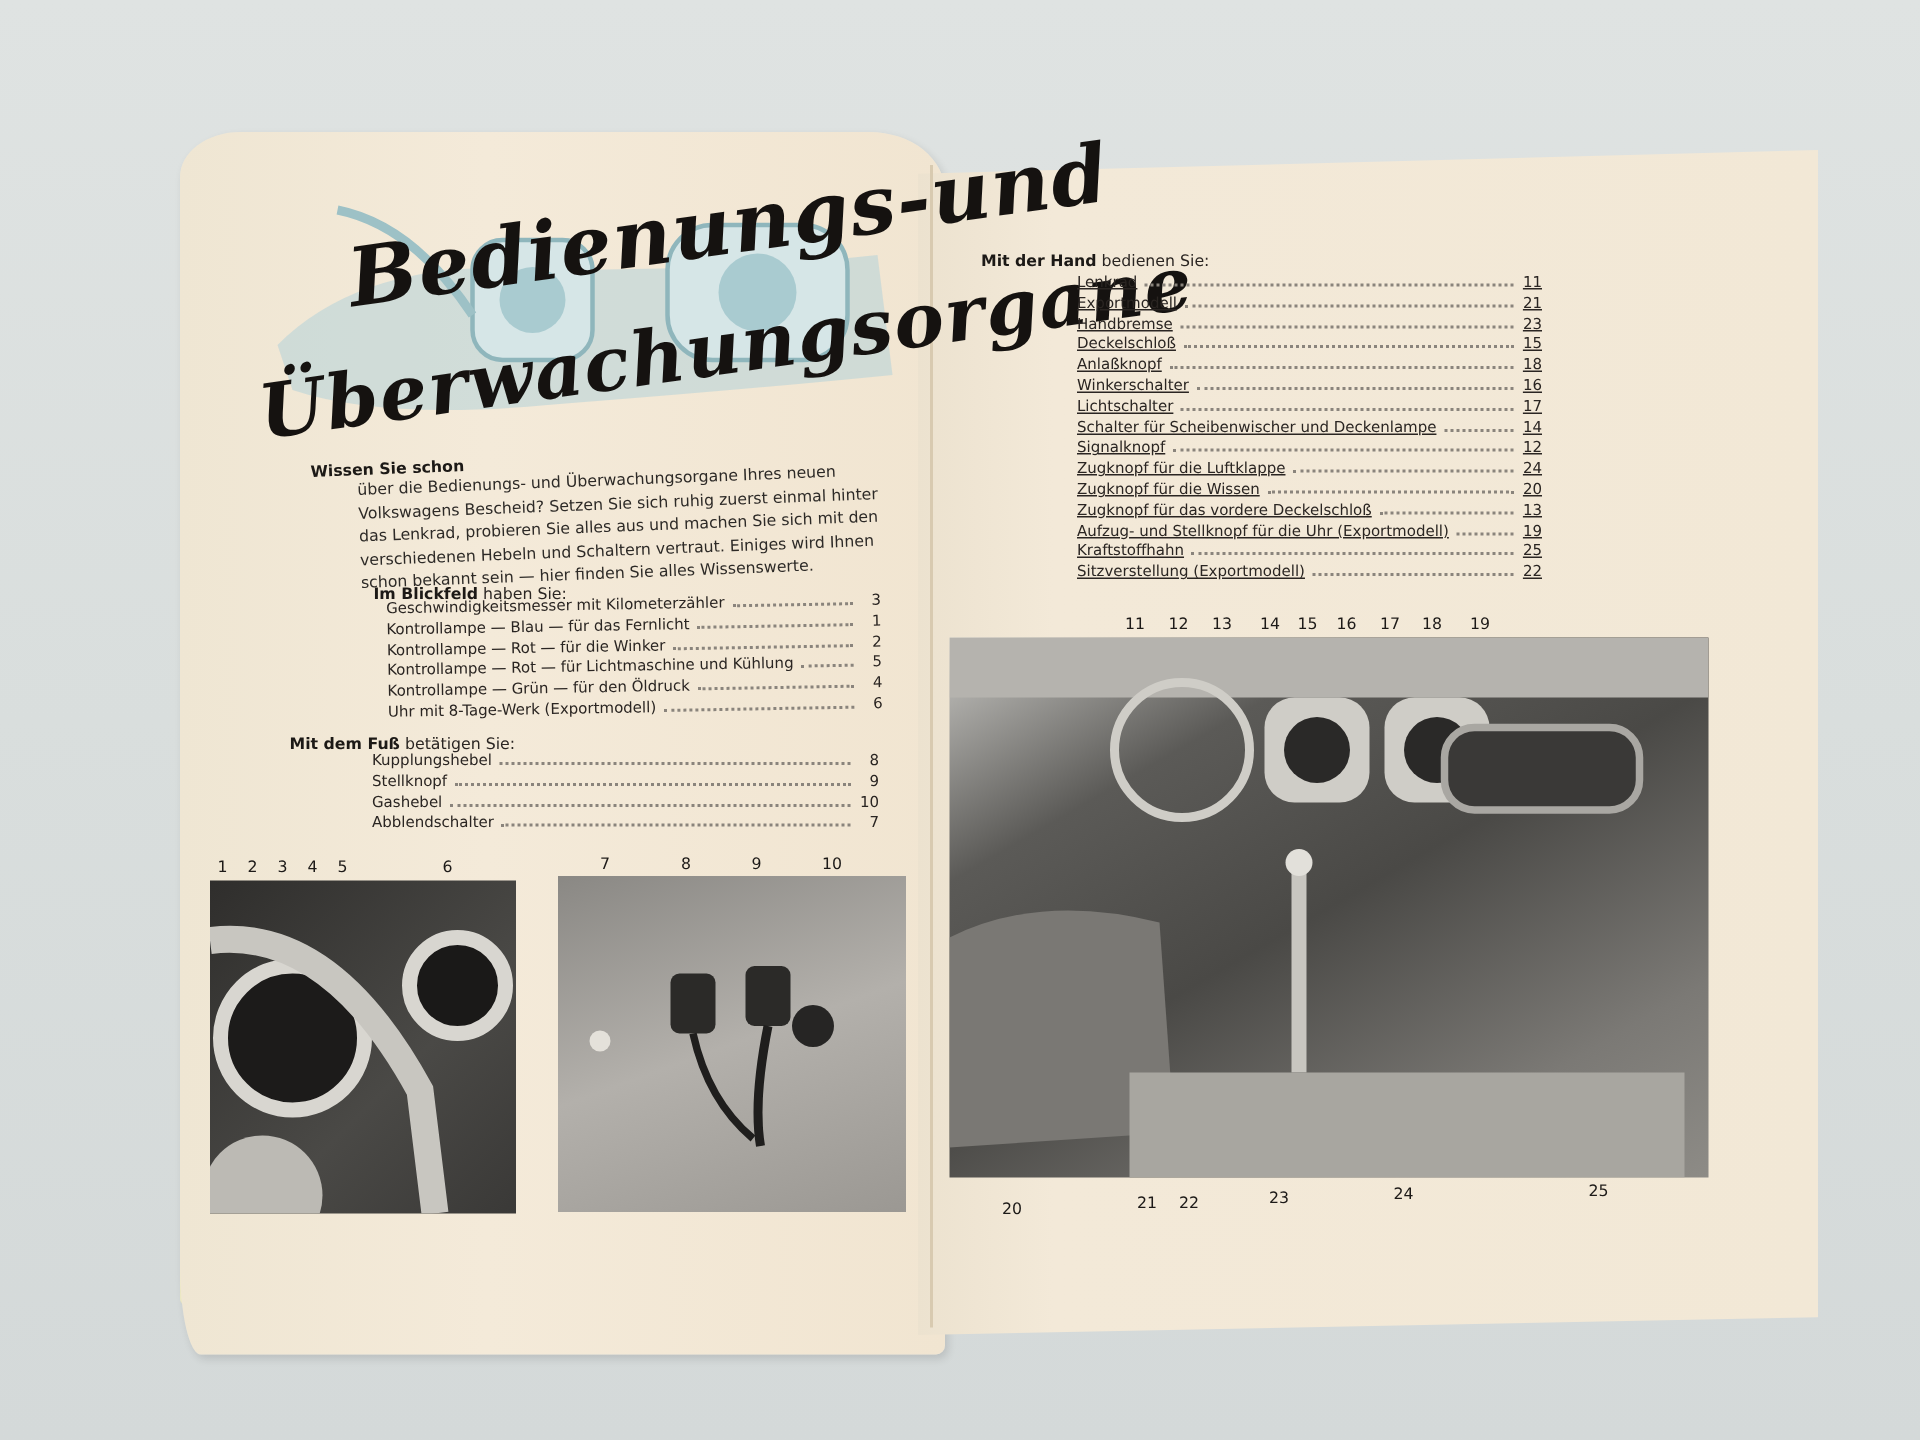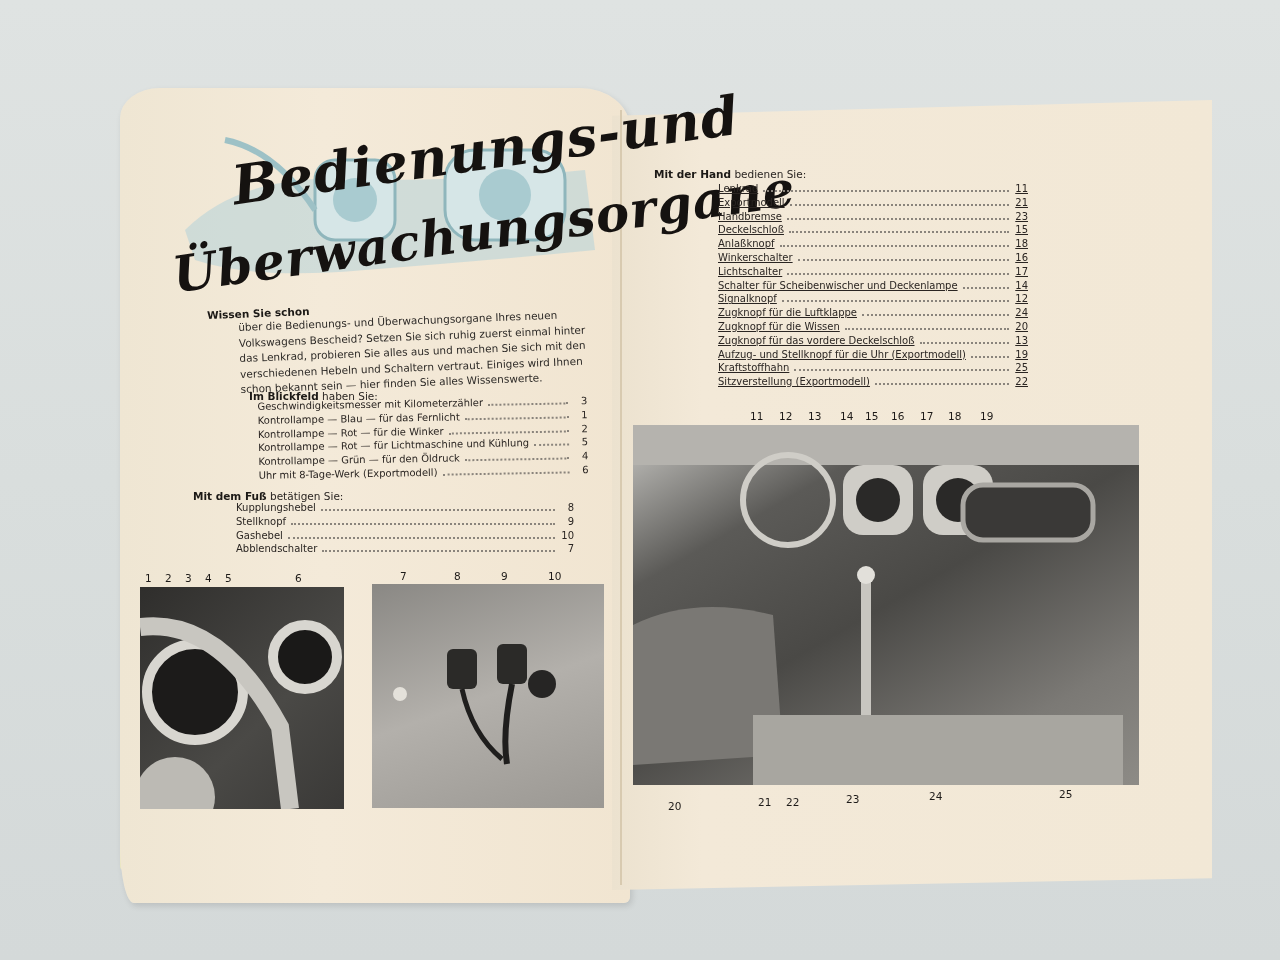--- a/index.html
+++ b/index.html
@@ -93,21 +93,21 @@
       <span class="lbl">Uhr mit 8-Tage-Werk (Exportmodell)</span>
       <span class="dots"></span>
       <span class="num">6</span>
     </div>
 </div>
 
 <div class="sec-label" style="left:193px;top:490px;">
   <span class="bold">Mit dem Fuß</span>
   <span>betätigen Sie:</span>
 </div>
-<div class="list" style="left:236px;top:502px;width:338px;">
+<div class="list" style="left:248px;top:502px;width:338px;">
   <div class="row">
       <span class="lbl">Kupplungshebel</span>
       <span class="dots"></span>
       <span class="num">8</span>
     </div>
   <div class="row">
       <span class="lbl">Stellknopf</span>
       <span class="dots"></span>
       <span class="num">9</span>
     </div>

